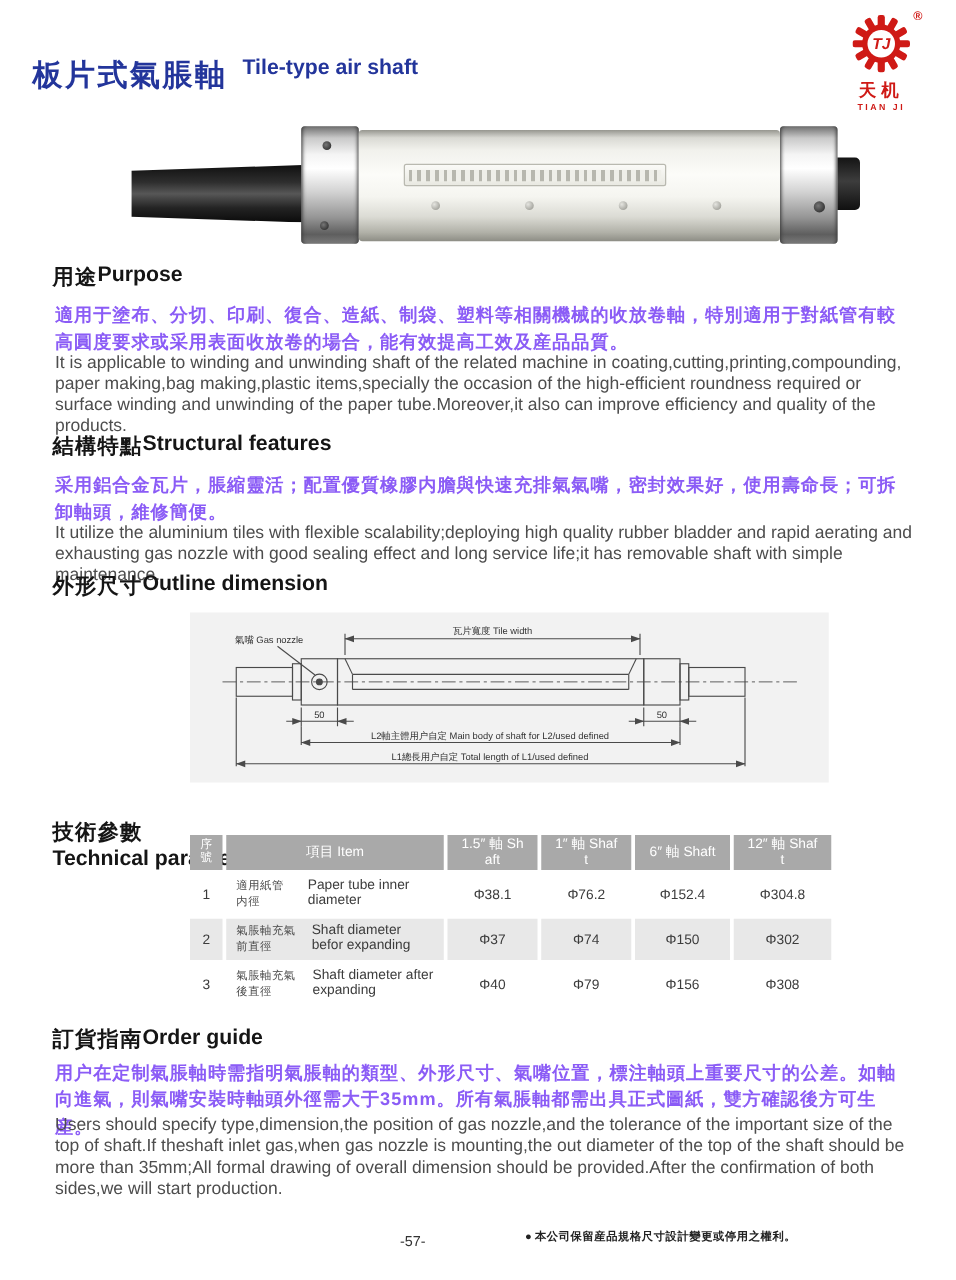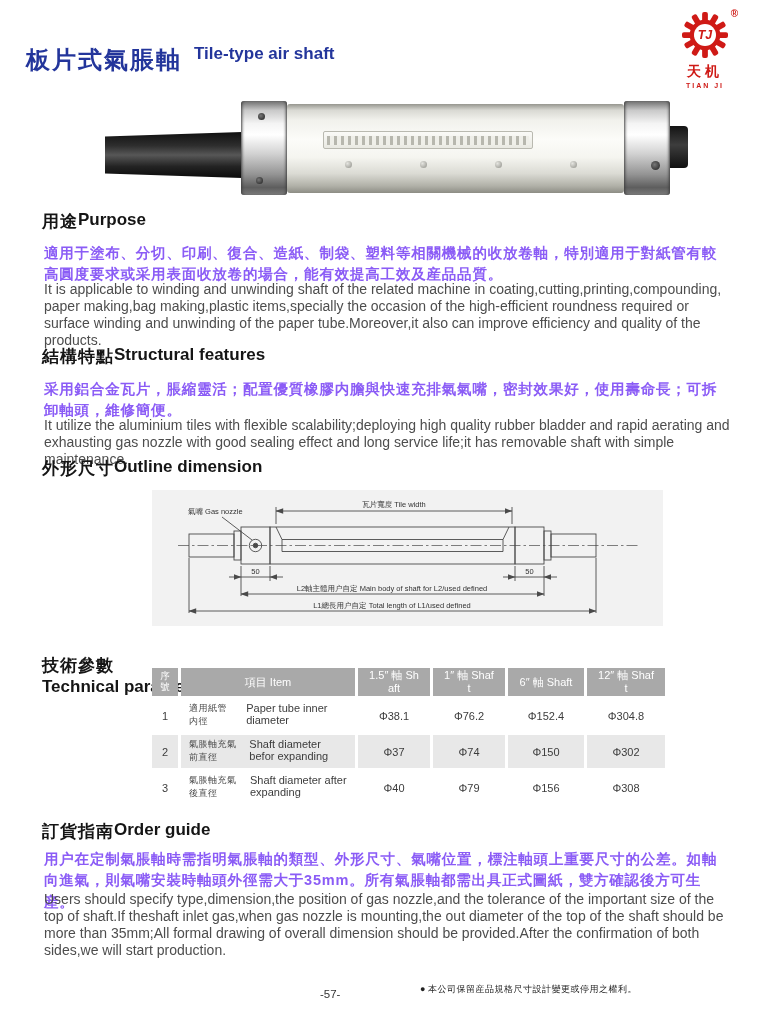--- a/index.html
+++ b/index.html
@@ -57,21 +57,21 @@
   .tparam .h.no{font-size:9.5px;padding:0 6px;}
   .tparam .c{background:#ffffff;color:#3c3c3c;display:flex;align-items:center;justify-content:center;
     font-size:11px;min-height:33px;box-sizing:border-box;}
   .tparam .alt{background:#e8e8e8;}
   .tparam .item{align-items:flex-start;justify-content:center;padding:3px 8px;}
   .tparam .item .izh{font-size:9px;letter-spacing:0.5px;color:#4a4a4a;}
   .tparam .item .ien{font-size:11px;color:#3c3c3c;padding-left:12px;}
   
   .pageno{position:absolute;left:308px;top:988px;font-size:11.5px;color:#333;margin-left:12px;}
   .foot-note{position:absolute;left:420px;top:983px;width:340px;}
-  .fn-zh{font-size:9px;font-weight:normal;color:#222;letter-spacing:0.5px;}
+  .fn-zh{font-size:9px;font-weight:bold;color:#222;letter-spacing:0.5px;}
   .fn-zh .dot{margin-right:2px;}
   .fn-en{font-size:7.8px;color:#3a3a3a;margin-left:9px;margin-top:1px;}
 </style>
 </head>
 <body>
 
 <div class="page">
 
   <div class="title-row">
     <span class="title-zh">板片式氣脹軸</span>

